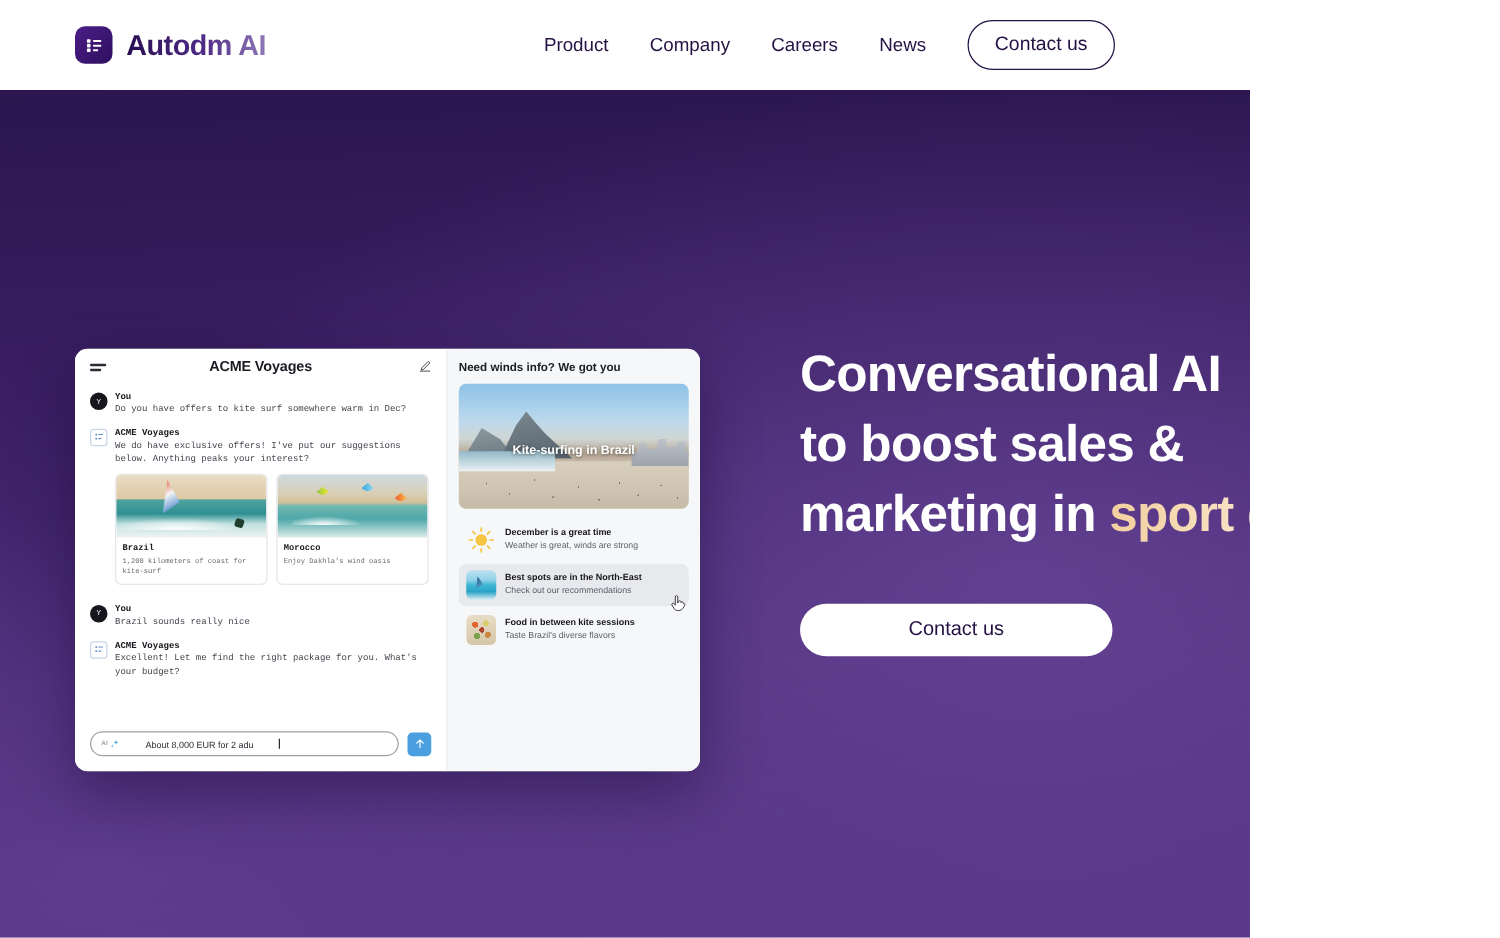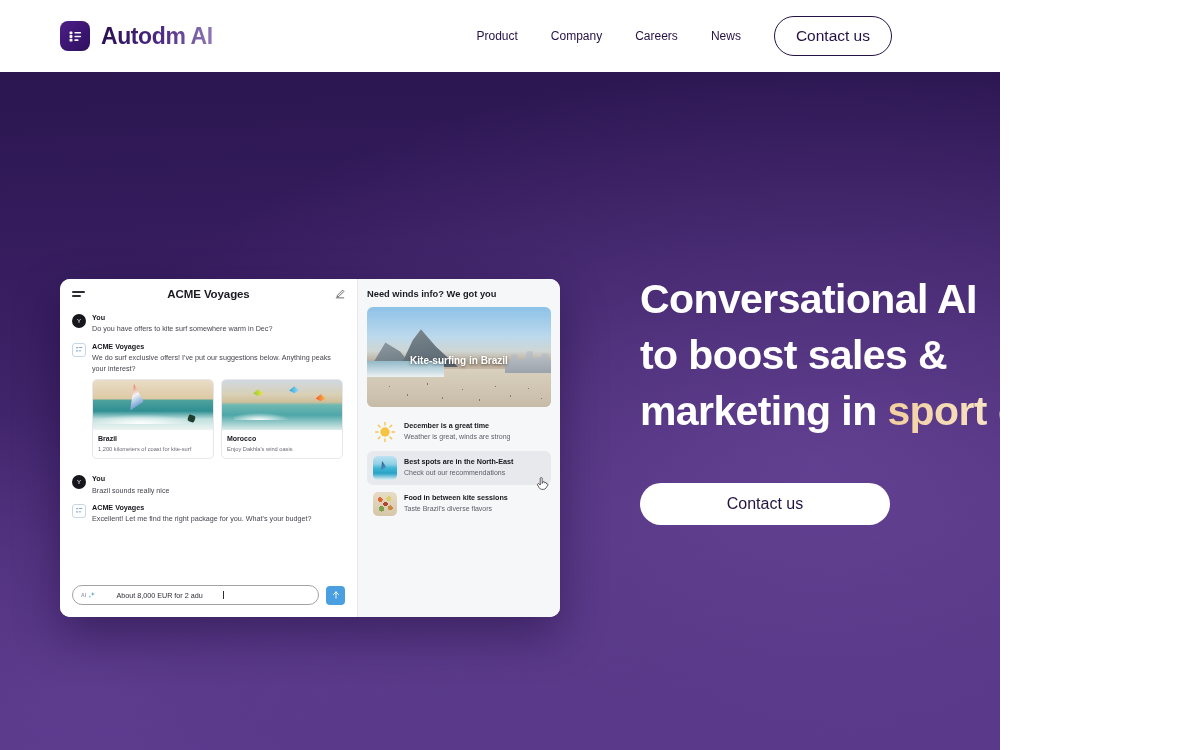--- a/index.html
+++ b/index.html
@@ -23,21 +23,21 @@
   }
   .brand-name {
     font-size:23px; font-weight:bold; letter-spacing:-0.4px;
     background:linear-gradient(90deg,#2a0f52 0%,#4e2a86 55%,#8f79b8 100%);
     -webkit-background-clip:text; background-clip:text; color:transparent;
   }
   .nav-right {
     margin-left:auto; display:flex; align-items:center; gap:33px;
   }
   .nav-link {
-    font-size:12px; color:#241245; text-decoration:none; white-space:nowrap;
+    font-size:15px; color:#241245; text-decoration:none; white-space:nowrap;
   }
   .nav-cta {
     border:1.6px solid #241245; border-radius:24px;
     padding:10px 21px; font-size:15.5px; color:#241245;
     background:transparent; cursor:pointer; white-space:nowrap;
     font-family:"Liberation Sans", sans-serif;
   }
 
   
   .hero {
@@ -67,21 +67,21 @@
   .chat-title {
     position:absolute; left:0; right:0; text-align:center;
     font-size:11.5px; font-weight:bold; color:#1a1a22; letter-spacing:-0.1px;
   }
   .hamburger { display:flex; flex-direction:column; gap:2.5px; z-index:2; }
   .hamburger i { display:block; height:1.4px; background:#2b2b33; border-radius:1px; }
   .hamburger i:nth-child(1){ width:13px; }
   .hamburger i:nth-child(2){ width:9px; }
   .compose { margin-left:auto; z-index:2; }
 
-  .chat-body { padding:4px 12px 0 12px; }
+  .chat-body { padding:4px 12px 0 12px;font-family:Liberation Mono, monospace; }
   .msg { display:flex; gap:6px; margin-bottom:7px; }
   .av-you {
     width:14px; height:14px; border-radius:50%; background:#16161c;
     color:#fff; font-size:6px; display:flex; align-items:center;
     justify-content:center; flex:0 0 auto; margin-top:1px;
   }
   .av-bot {
     width:14px; height:14px; border-radius:3px; flex:0 0 auto; margin-top:1px;
     border:1px solid #c9d6e8; display:flex; align-items:center; justify-content:center;
     background:#fff;
@@ -313,21 +313,21 @@
           <span class="av-bot">
             <svg width="9" height="9" viewBox="0 0 14 14" aria-hidden="true">
               <rect x="2" y="3" width="2.2" height="2.2" rx="0.5" fill="#5b8fc7"></rect>
               <rect x="2" y="8" width="2.2" height="2.2" rx="0.5" fill="#5b8fc7"></rect>
               <rect x="5.6" y="3.5" width="6" height="1.3" rx="0.6" fill="#5b8fc7"></rect>
               <rect x="5.6" y="8.5" width="4" height="1.3" rx="0.6" fill="#5b8fc7"></rect>
             </svg>
           </span>
           <div class="msg-body">
             <div class="msg-author">ACME Voyages</div>
-            <div class="msg-text">We do surf exclusive offers! I've put our suggestions below. Anything peaks your interest?</div>
+            <div class="msg-text">We do have exclusive offers! I've put our suggestions below. Anything peaks your interest?</div>
 
             <div class="cards">
               <div class="dcard">
                 <div class="dcard-img img-brazil">
                   <span class="brz-rider"></span>
                 </div>
                 <div class="dcard-cap">
                   <div class="dcard-title">Brazil</div>
                   <div class="dcard-sub">1,200 kilometers of coast for kite-surf</div>
                 </div>

